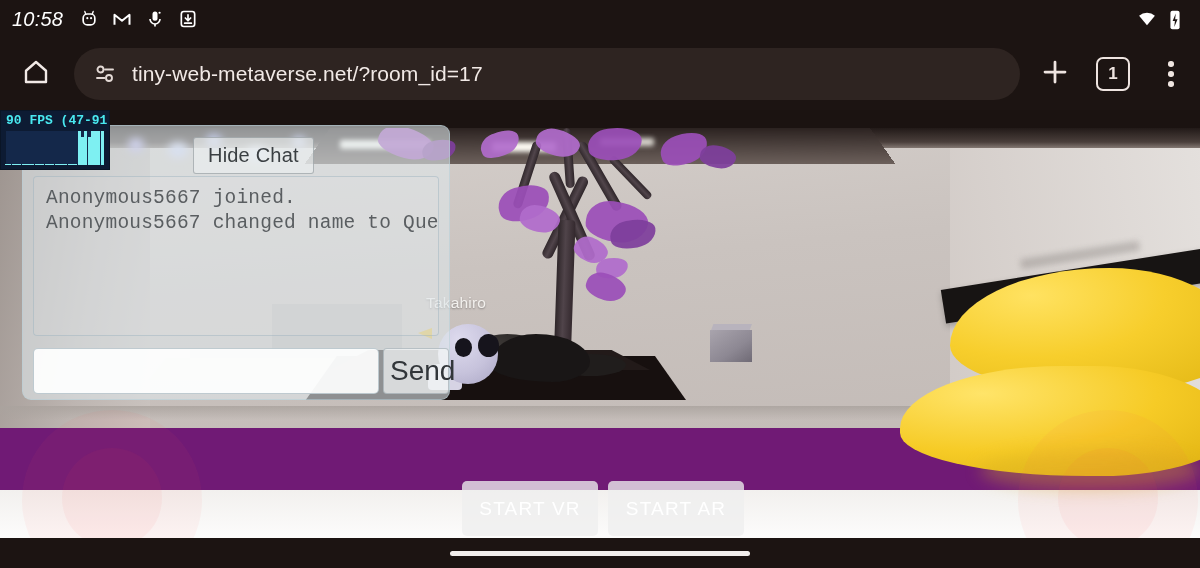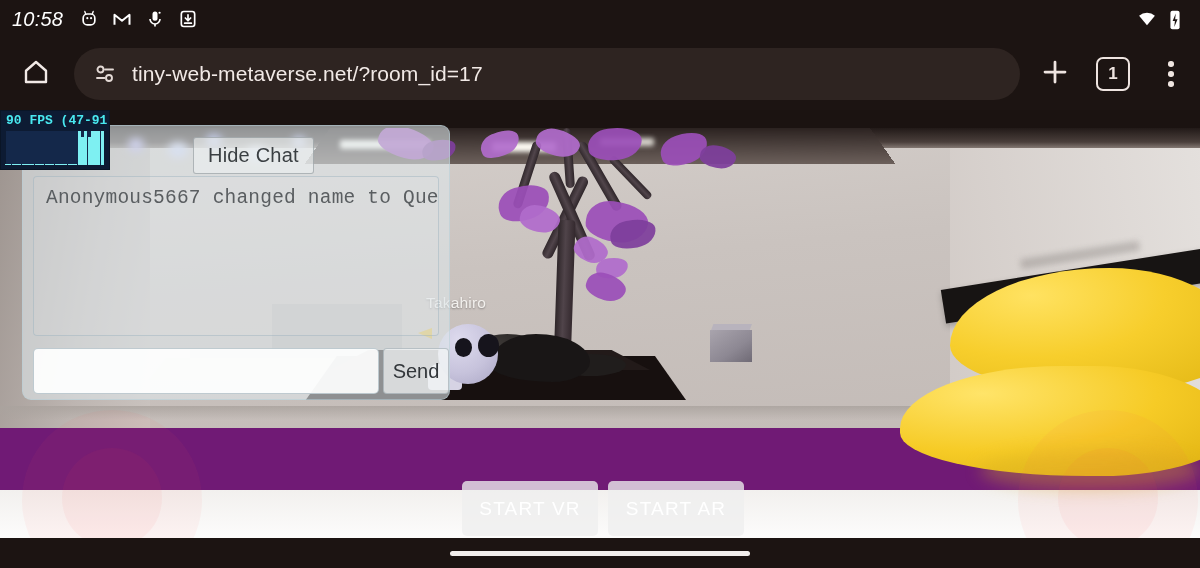--- a/index.html
+++ b/index.html
@@ -409,21 +409,21 @@
     color: #333;
     outline: none;
   }
   #send-btn {
     width: 66px; height: 46px;
     margin-left: 4px;
     background: rgba(244,246,247,.72);
     border: 1px solid rgba(140,155,163,.55);
     border-radius: 4px;
     color: #32363a;
-    font-size: 20px;
+    font-size: 28px;
     font-family: "Liberation Sans", sans-serif;
     cursor: pointer;
   }
 
   
   #xr-row {
     position: absolute; left: 462px; top: 463px;
     display: flex; gap: 10px;
     z-index: 35;
   }
@@ -574,20 +574,21 @@
         <div class="bar" style="left: 84.8px; height: 34px;"></div>
         <div class="bar" style="left: 88.1px; height: 34px;"></div>
         <div class="bar" style="left: 91.4px; height: 34px;"></div>
         <div class="bar" style="left: 94.7px; height: 34px;"></div>
       </div>
   </div>
 
   <div id="chat-panel">
     <div id="hide-chat-btn">Hide Chat</div>
     <div id="chat-log">
+      <div class="chat-line">Anonymous5667 joined.</div>
       <div class="chat-line">Anonymous5667 changed name to Quest.</div>
     </div>
     <div id="chat-input-row">
       <input id="chat-input" type="text" value="" placeholder="" style="">
       <button id="send-btn">Send</button>
     </div>
   </div>
 
   <div id="status-bar">
     <div id="status-clock">10:58</div>

